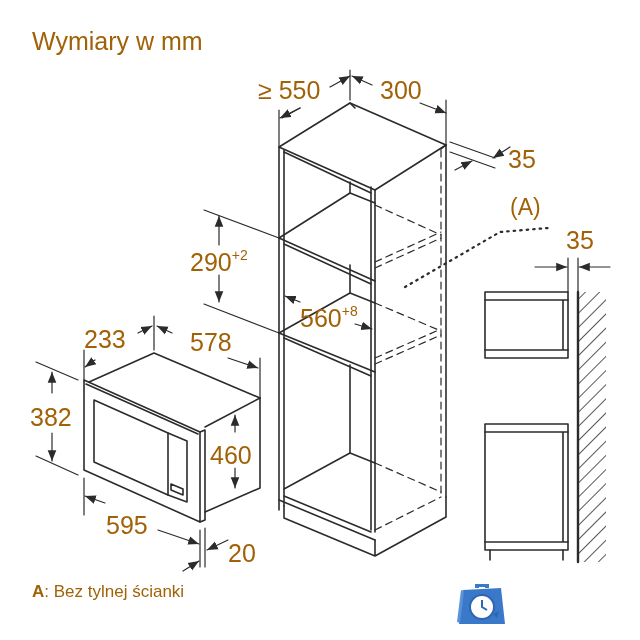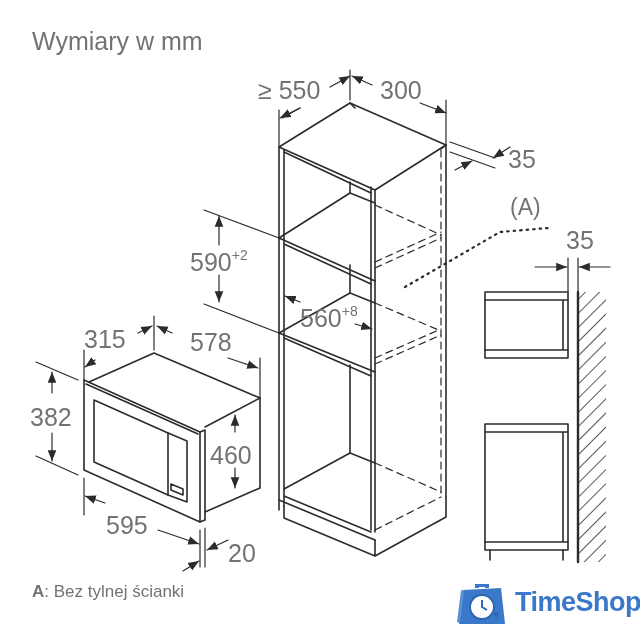--- a/index.html
+++ b/index.html
@@ -1,18 +1,18 @@
 <!DOCTYPE html>
 <html><head>
 <meta charset="utf-8">
 <style>
   html, body { margin: 0; padding: 0; background: #ffffff; }
   body { width: 640px; height: 640px; position: relative; overflow: hidden;
          font-family: "Liberation Sans", sans-serif; color: #222; }
-  .txt { position: absolute; white-space: nowrap; line-height: 1; color: #737373; }
+  .txt { position: absolute; white-space: nowrap; line-height: 1; color: #a16207; }
   .title { left: 32px; top: 29px; font-size: 25px; }
   .dim { font-size: 25px; }
   .sup { font-size: 14px; vertical-align: top; position: relative; top: -2px; }
   .note { left: 32px; top: 583px; font-size: 17px; }
   .note b { font-weight: bold; }
   .logo { position: absolute; left: 455px; top: 578px; width: 180px; height: 50px; }
   .logo-text { position: absolute; left: 60px; top: 9px; font-size: 27px; color: #3a78c9; font-weight: bold; letter-spacing: -0.5px; }
   svg.drawing { position: absolute; left: 0; top: 0; }
 </style>
 </head>
@@ -141,37 +141,36 @@
     <path d="M158,530 L199,544" marker-end="url(#arr)"></path>
 
     <path d="M183,571 L199,561" marker-end="url(#arr)"></path>
     <path d="M228,540 L207,550" marker-end="url(#arr)"></path>
   </g>
 </svg>
 
 <div class="txt dim" style="left:258px;top:78px;">≥ 550</div>
 <div class="txt dim" style="left:380px;top:78px;">300</div>
 <div class="txt dim" style="left:508px;top:147px;">35</div>
-<div class="txt dim" style="left:190px;top:250px;"><span>590</span><span class="sup">+2</span></div>
+<div class="txt dim" style="left:190px;top:250px;"><span>290</span><span class="sup">+2</span></div>
 <div class="txt dim" style="left:300px;top:306px;"><span>560</span><span class="sup">+8</span></div>
 <div class="txt dim" style="left:510px;top:196px;font-size:23px;"><span>(A)</span></div>
 <div class="txt dim" style="left:566px;top:228px;">35</div>
 
-<div class="txt dim" style="left:84px;top:327px;">315</div>
+<div class="txt dim" style="left:84px;top:327px;">233</div>
 <div class="txt dim" style="left:190px;top:330px;">578</div>
 <div class="txt dim" style="left:30px;top:405px;">382</div>
 <div class="txt dim" style="left:210px;top:443px;">460</div>
 <div class="txt dim" style="left:106px;top:513px;">595</div>
 <div class="txt dim" style="left:228px;top:541px;text-align:center;">20</div>
 
 <div class="txt note"><b>A</b><span>: Bez tylnej ścianki</span></div>
 
 <div class="logo">
   <svg width="58" height="50" viewBox="0 0 58 50" style="position:absolute;left:0;top:0;">
     <path d="M20,6 L34,6 L34,10 L30,10 L30,9 L24,9 L24,10 L20,10 Z" fill="#3a78c9"></path>
     <path d="M8,12 L46,10 L50,46 L4,46 Z" fill="#3a78c9"></path>
     <path d="M6,12 L2,44 L5,45 L9,13 Z" fill="#5a92d8"></path>
     <circle cx="27" cy="29" r="12" fill="#ffffff" stroke="#2f66b0" stroke-width="2"></circle>
     <path d="M27,22 L27,29 L32,32" stroke="#2f66b0" stroke-width="2" fill="none"></path>
     <path d="M38,36 L44,33 L42,40 Z" fill="#2f66b0"></path>
   </svg>
-  <span class="logo-text">TimeShop</span>
 </div>
 
 </body></html>

